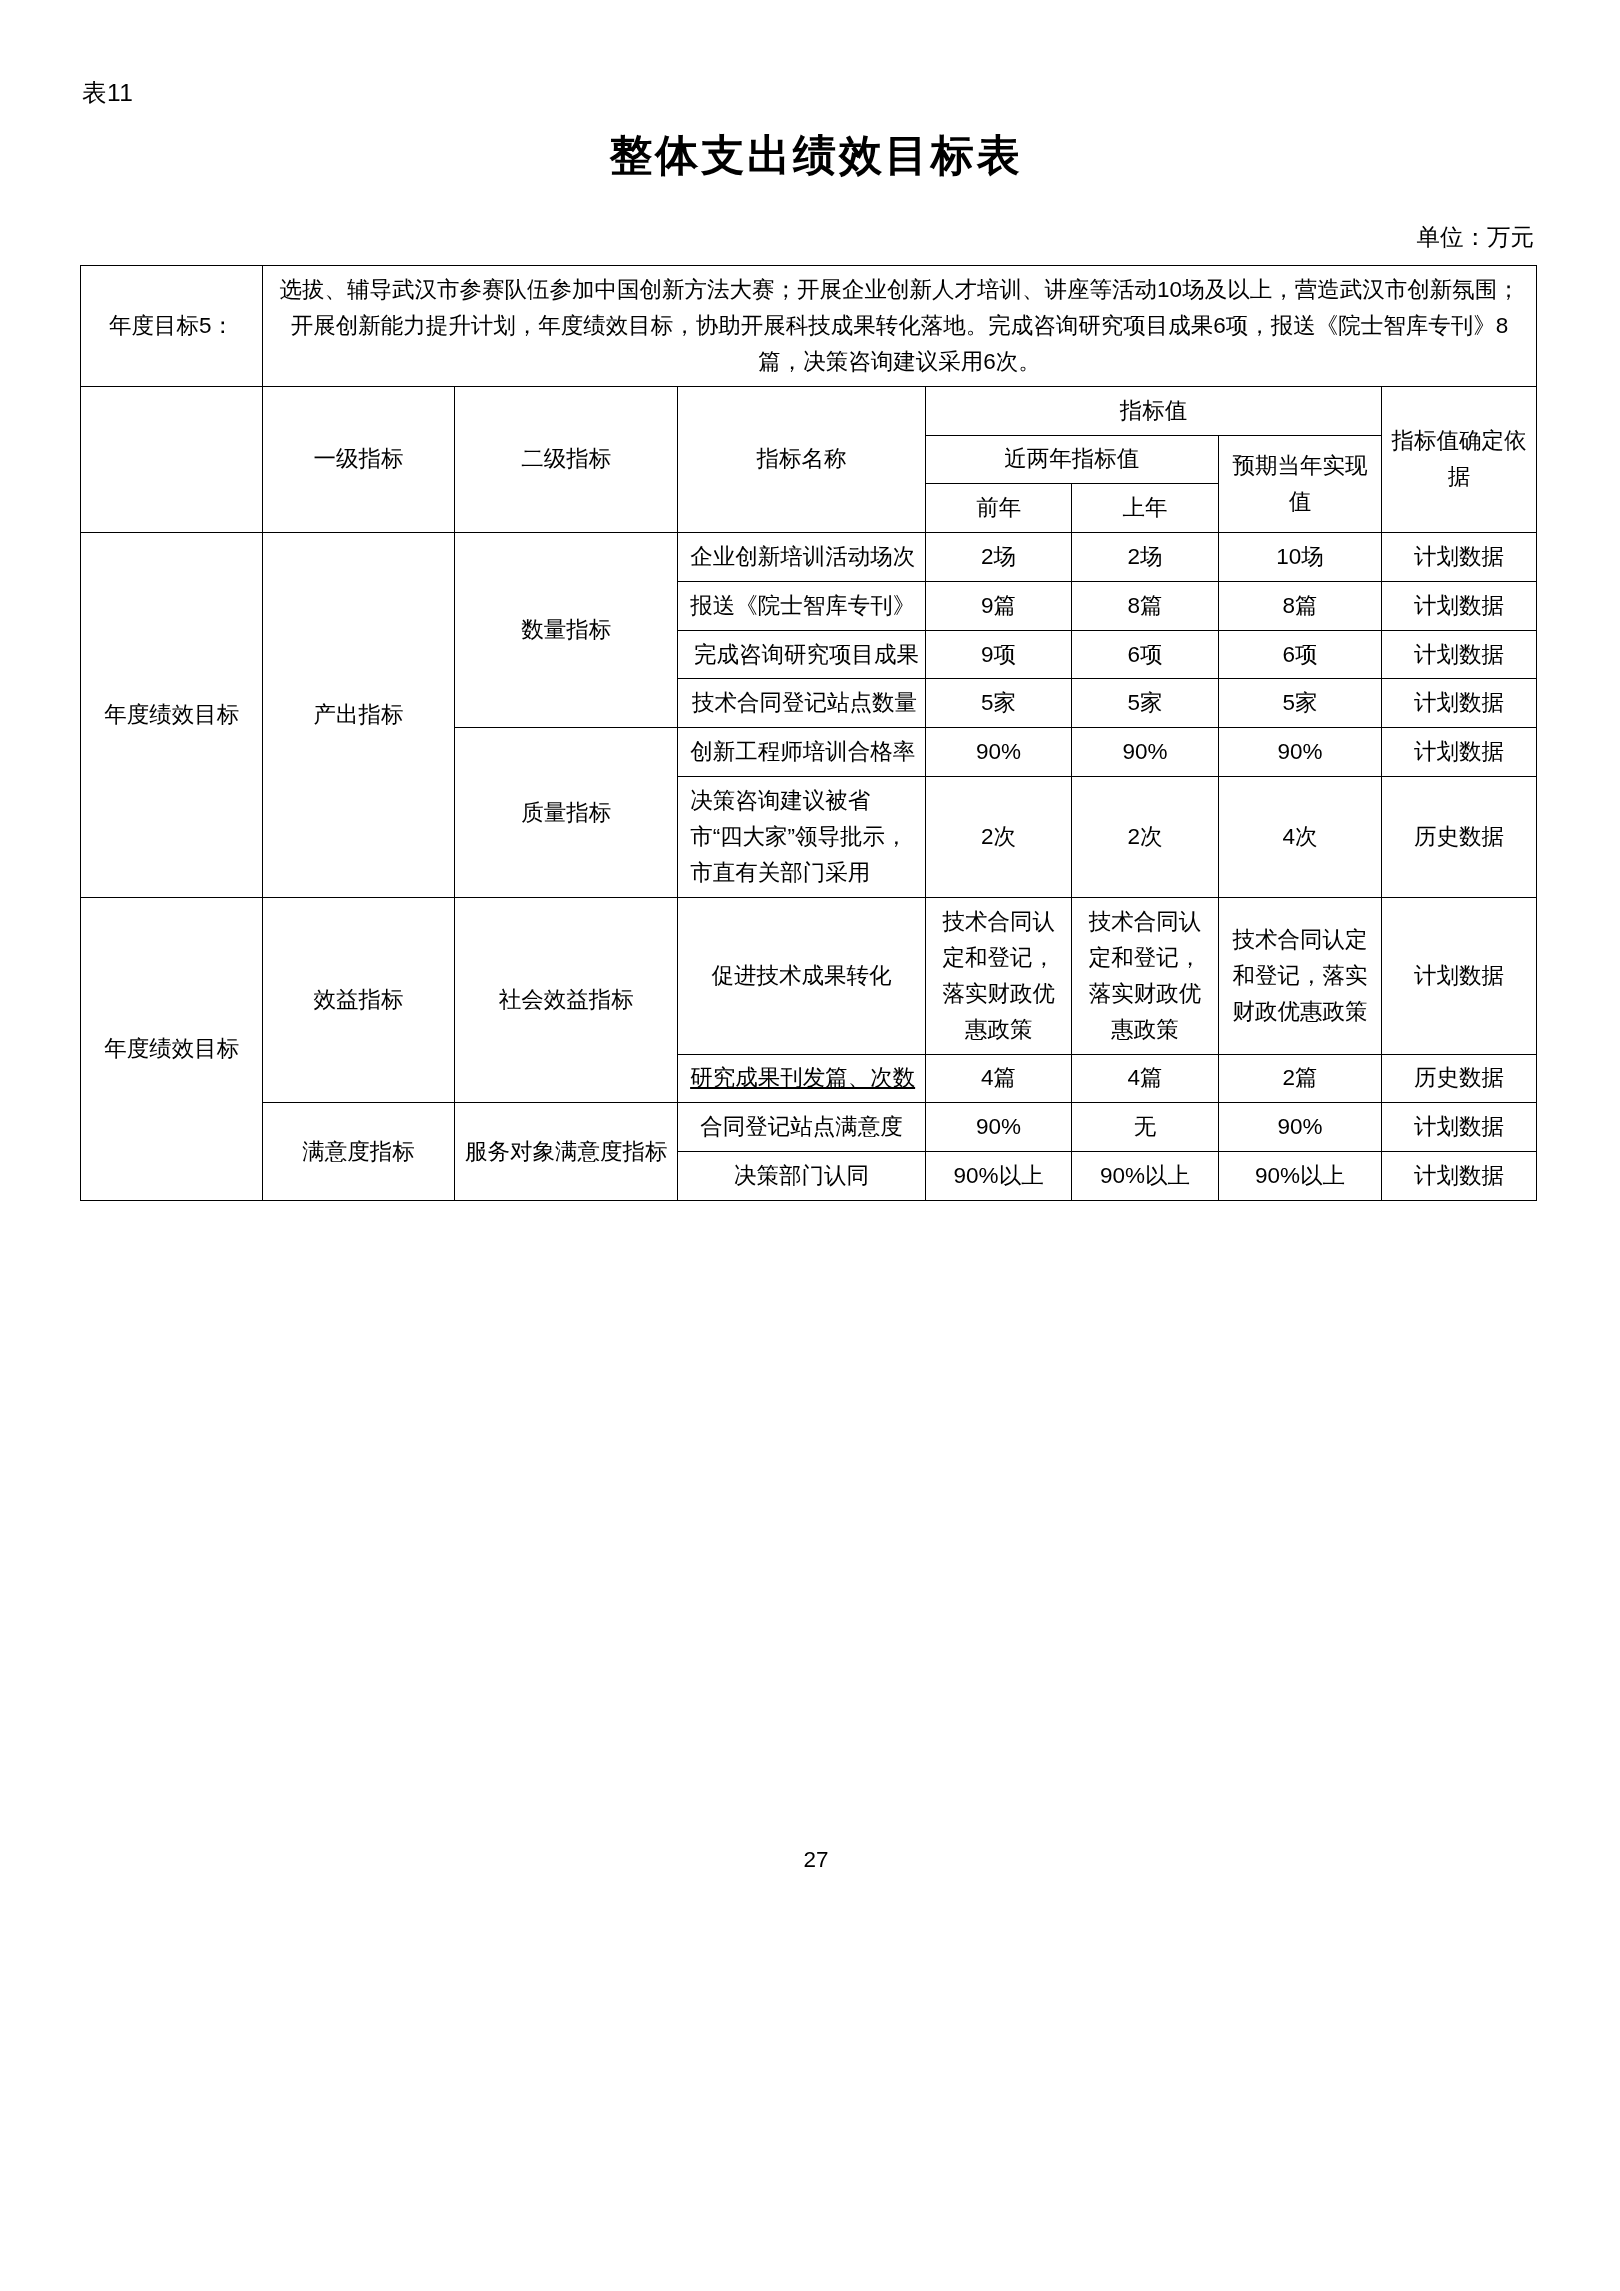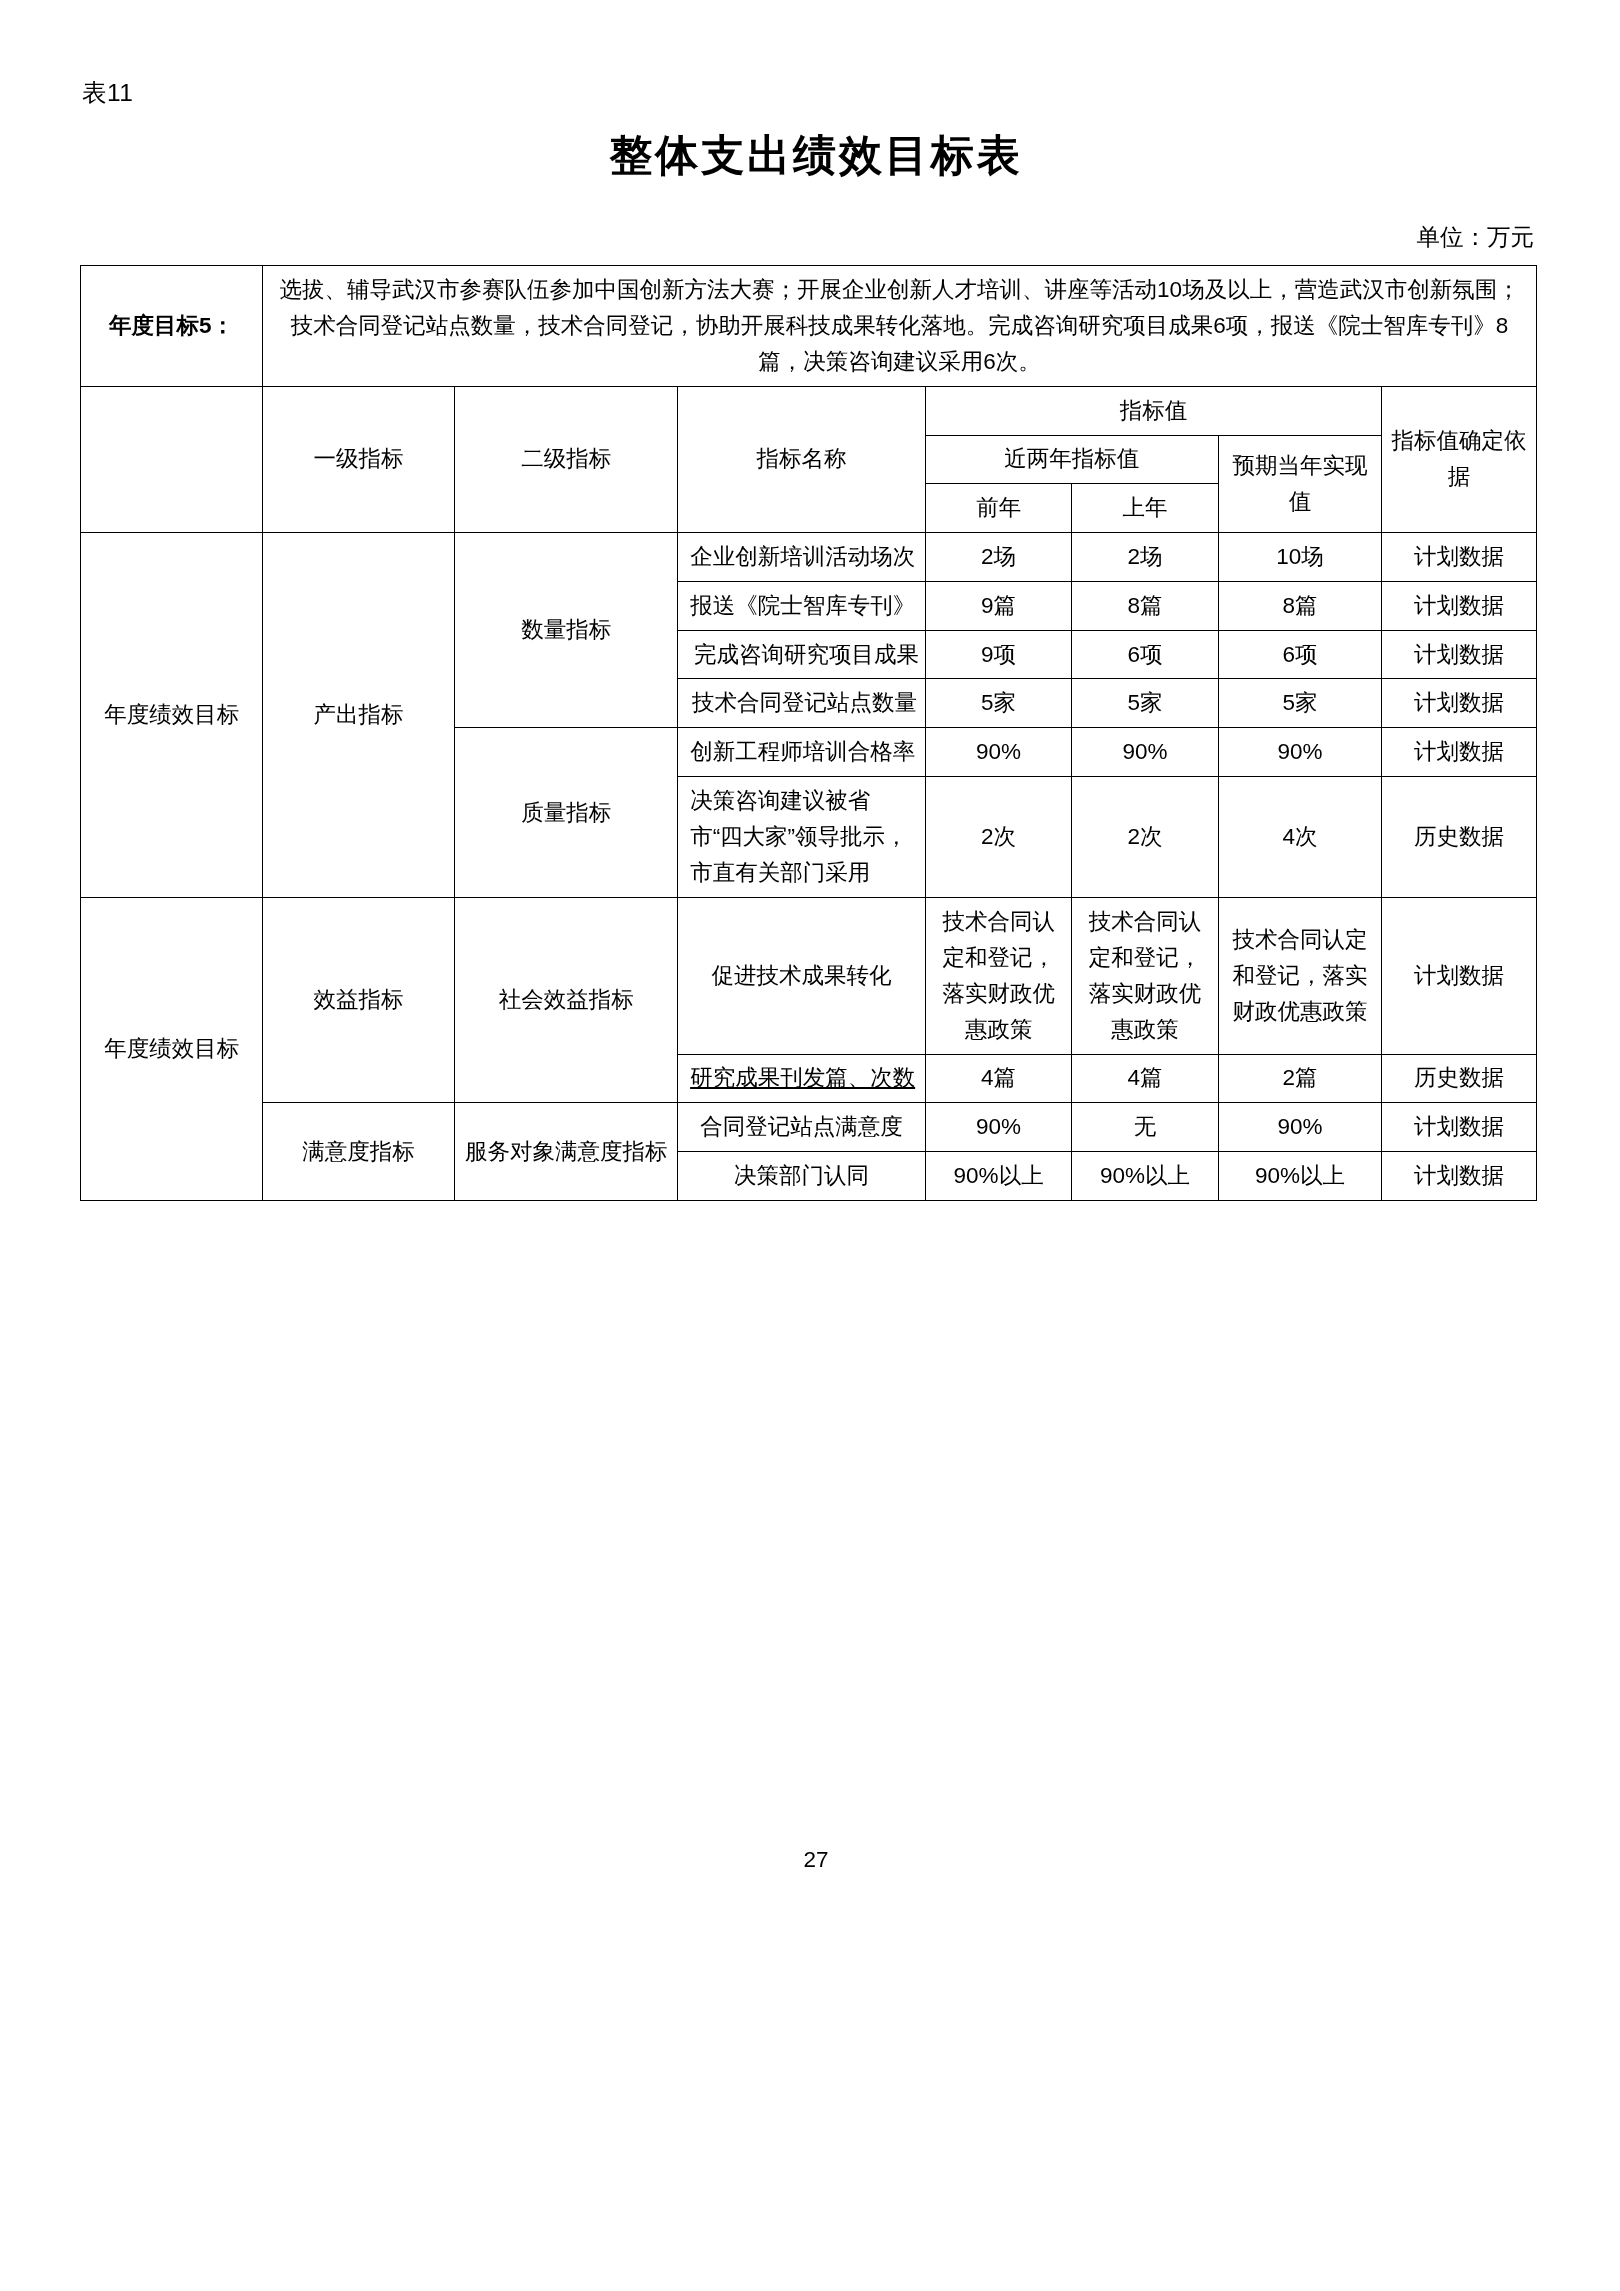--- a/index.html
+++ b/index.html
@@ -59,21 +59,21 @@
   table.main td {
     border: 1.5px solid #000000;
     font-size: 22.5px;
     font-family: "Liberation Sans", sans-serif;
     text-align: center;
     vertical-align: middle;
     padding: 5.9px 5.9px;
     line-height: 1.6;
   }
   td.goal-label {
-    font-weight: bold;
+    font-weight: normal;
     font-size: 23.5px;
     width: 173px;
   }
   td.goal-text {
     text-align: left;
     line-height: 1.75;
     padding: 11.8px 13.7px;
     font-size: 23.5px;
   }
   td.hdr {
@@ -107,21 +107,21 @@
       <col style="width:235px">
       <col style="width:139px">
       <col style="width:139px">
       <col style="width:155px">
       <col style="width:147px">
     </colgroup>
     <tbody>
 
       <tr>
         <td class="goal-label">年度目标5：</td>
-        <td class="goal-text" colspan="7">选拔、辅导武汉市参赛队伍参加中国创新方法大赛；开展企业创新人才培训、讲座等活动10场及以上，营造武汉市创新氛围；技术合同登记站点数量，技术合同登记，协助开展科技成果转化落地。完成咨询研究项目成果6项，报送《院士智库专刊》8篇，决策咨询建议采用6次。</td>
+        <td class="goal-text" colspan="7">选拔、辅导武汉市参赛队伍参加中国创新方法大赛；开展企业创新人才培训、讲座等活动10场及以上，营造武汉市创新氛围；开展创新能力提升计划，年度绩效目标，协助开展科技成果转化落地。完成咨询研究项目成果6项，报送《院士智库专刊》8篇，决策咨询建议采用6次。</td>
       </tr>
 
       <tr>
         <td rowspan="3" style="border-right:none;border-bottom:none;"></td>
         <td rowspan="3" class="hdr">一级指标</td>
         <td rowspan="3" class="hdr">二级指标</td>
         <td rowspan="3" class="hdr">指标名称</td>
         <td colspan="3" class="hdr">指标值</td>
         <td rowspan="3" class="hdr cell-multiline">指标值确定依据</td>
       </tr>

